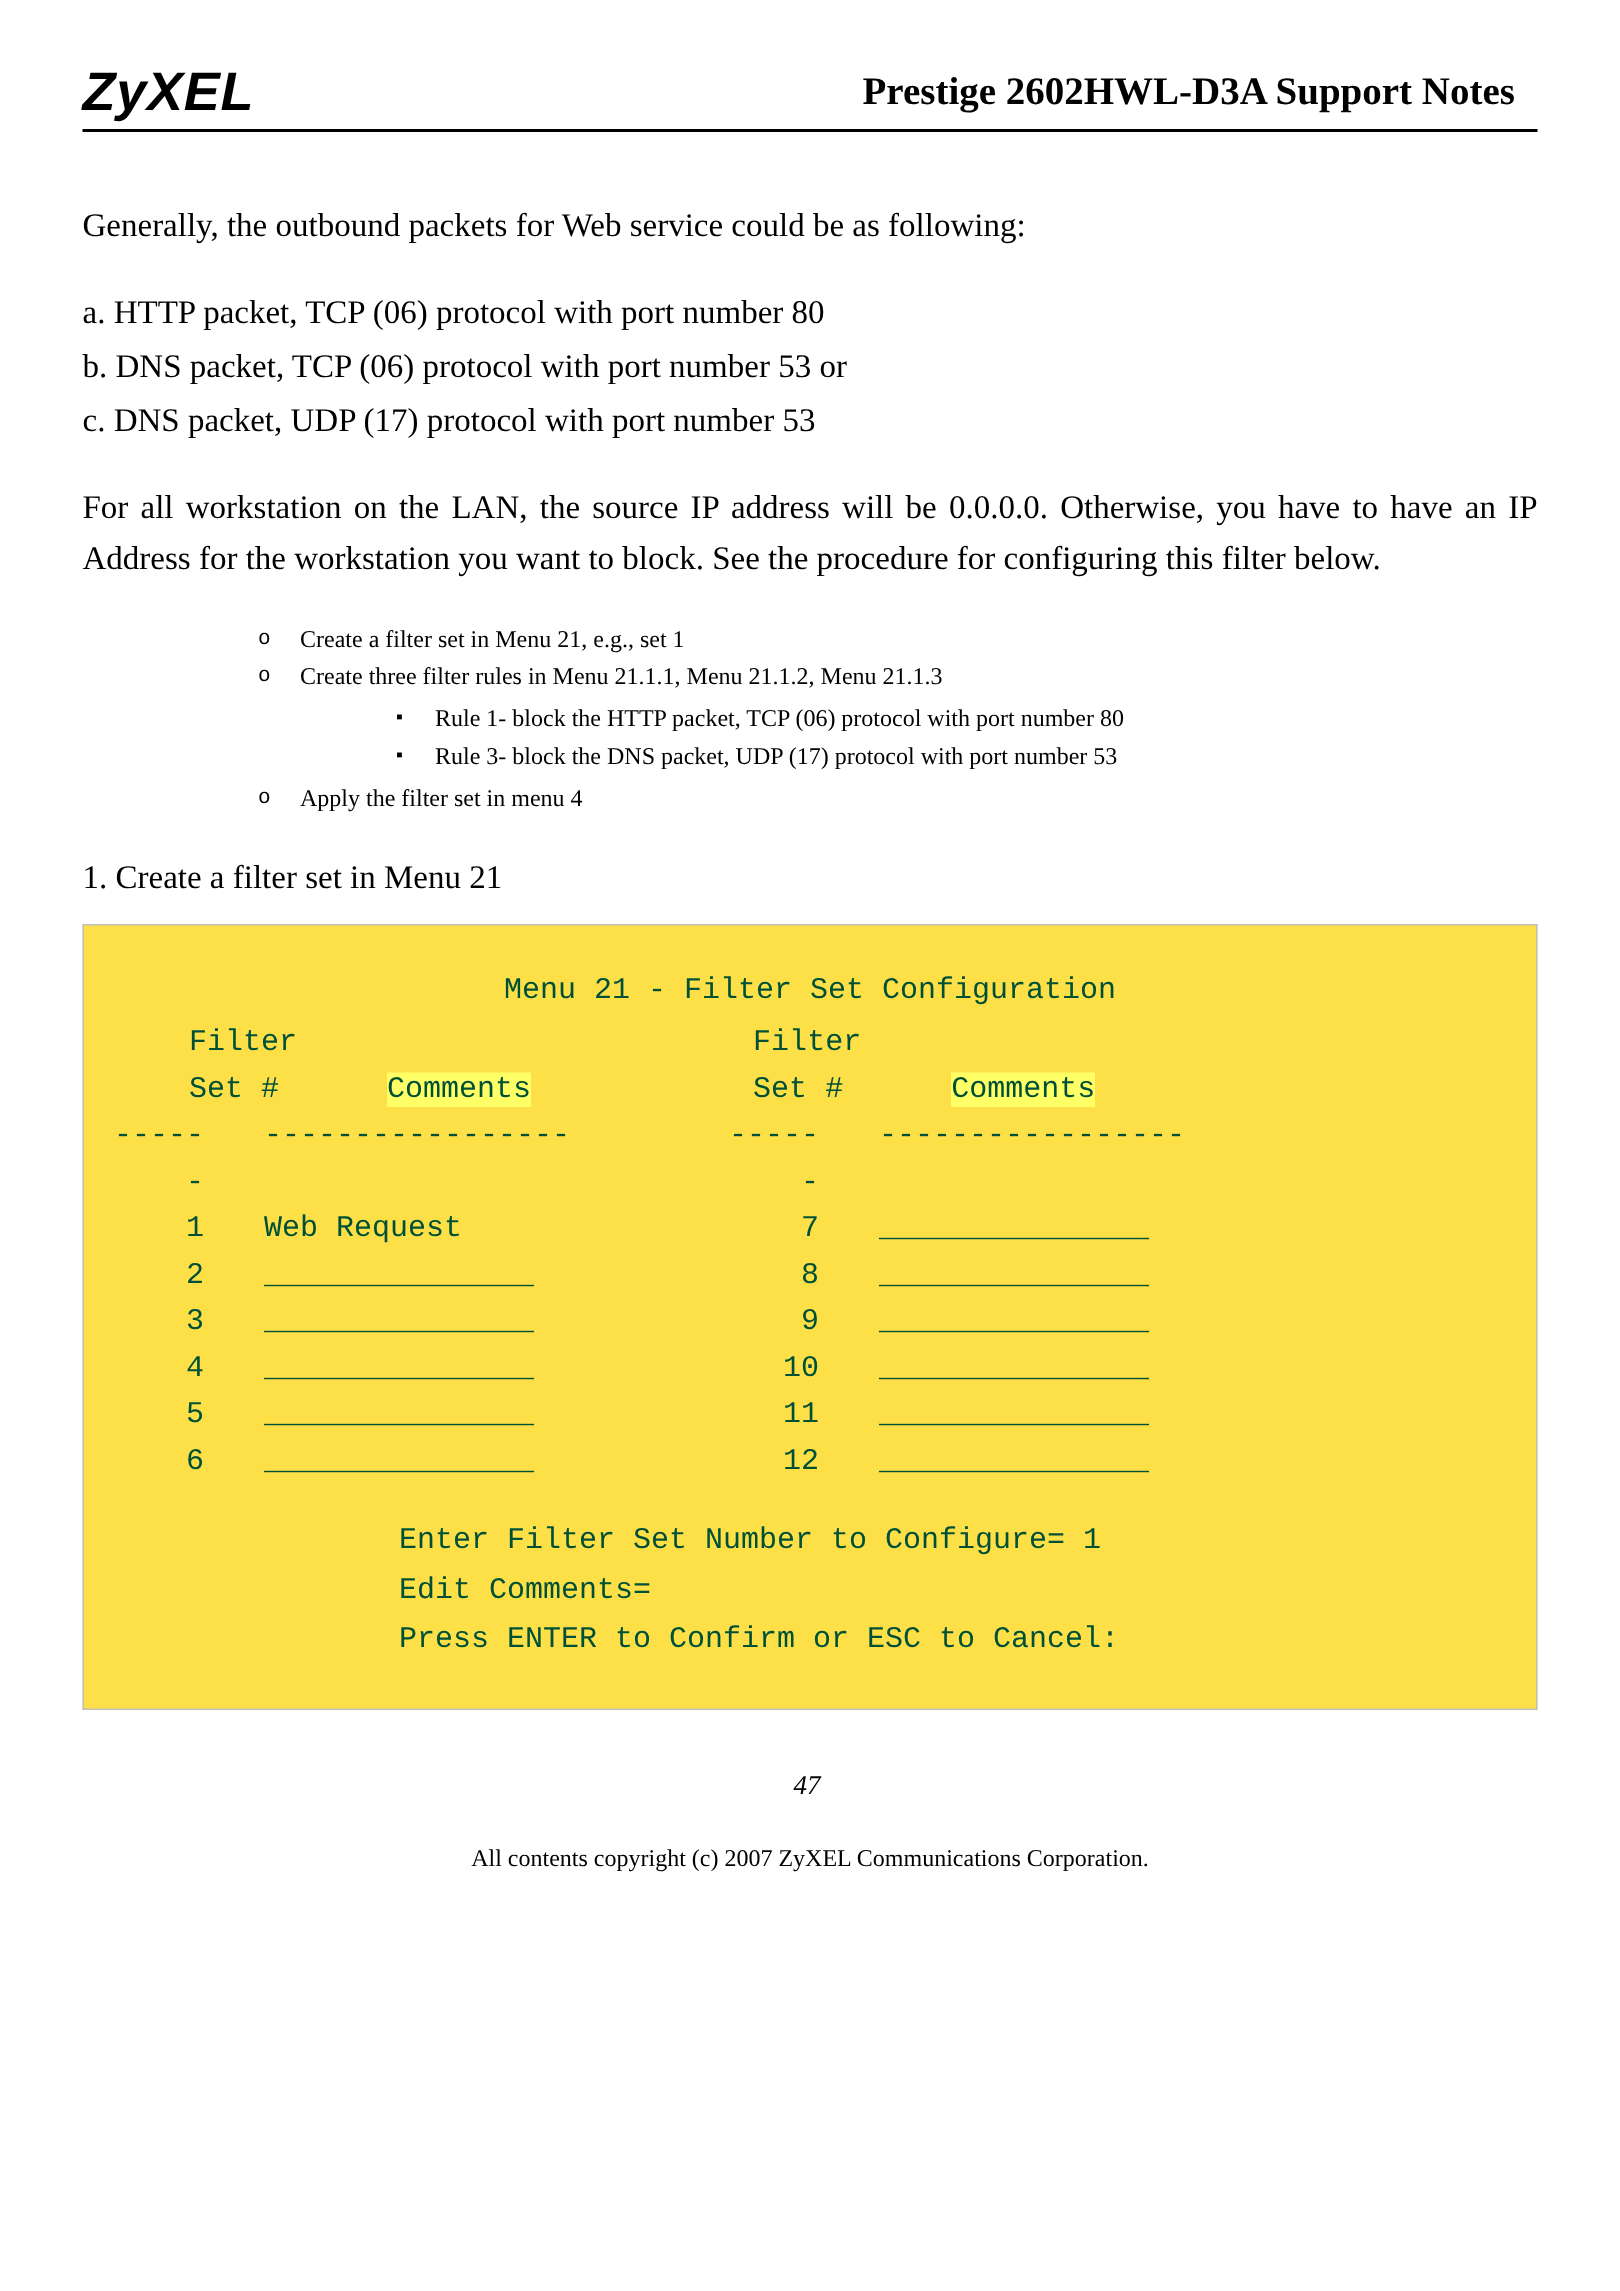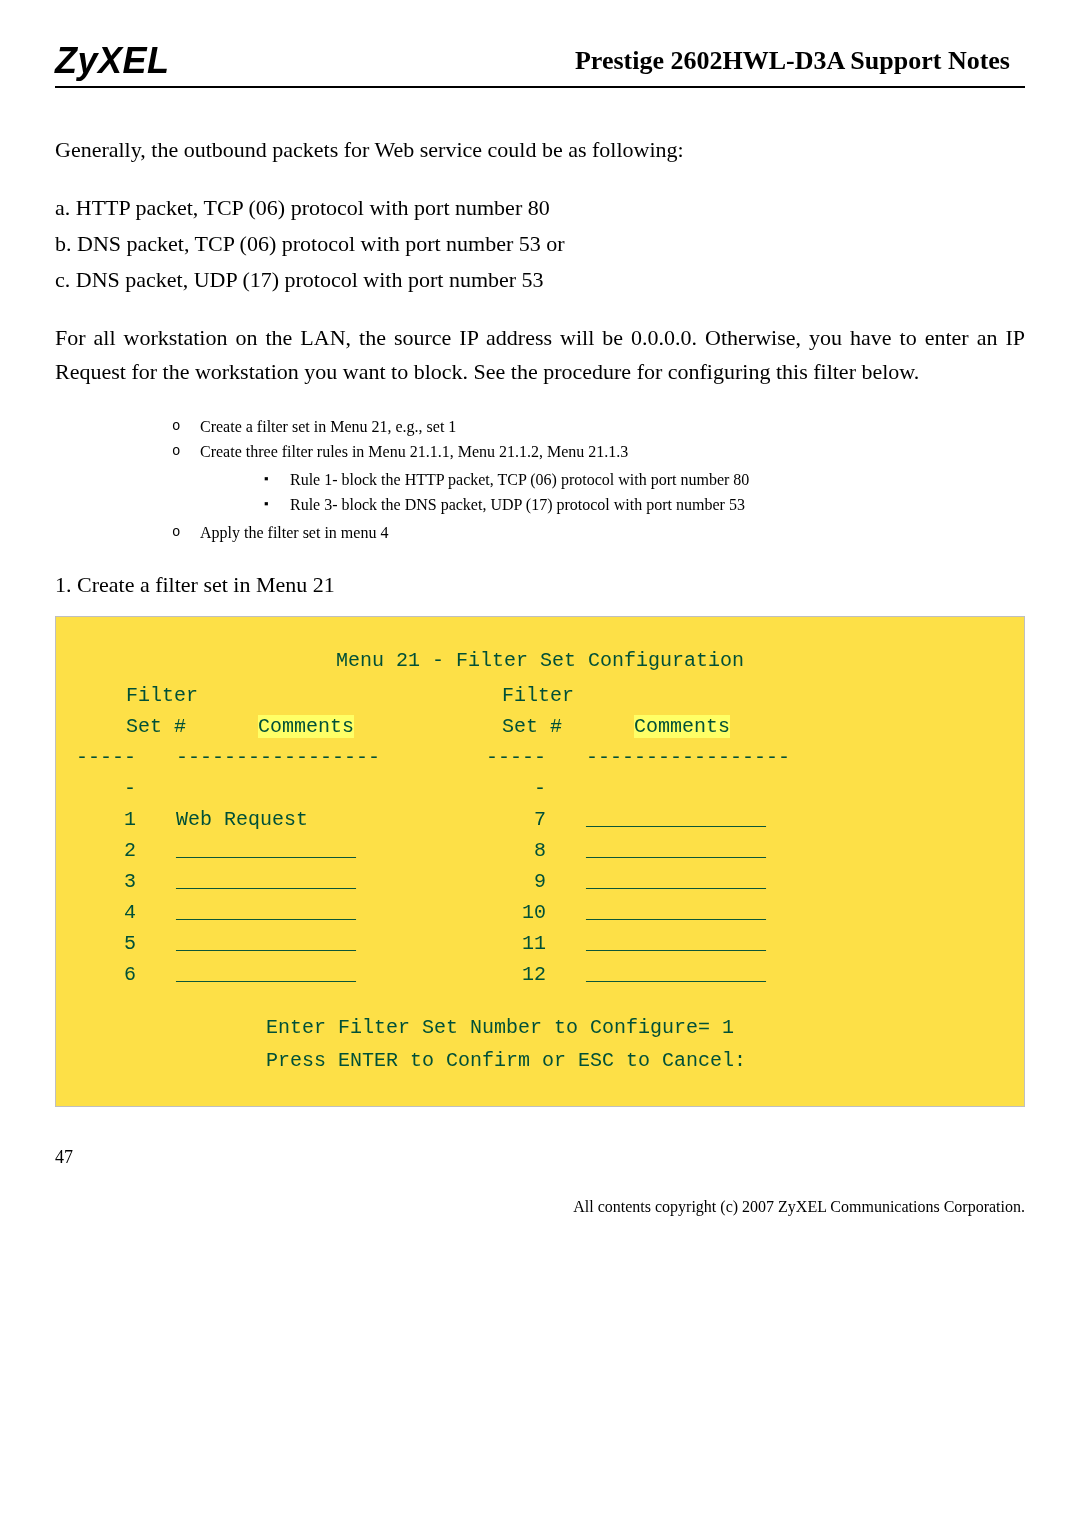--- a/index.html
+++ b/index.html
@@ -91,51 +91,52 @@
   .hl { background: #ffff66; }
   .term-row { display: flex; }
   .num-l { width: 110px; text-align: right; padding-right: 40px; }
   .cmt-l { width: 300px; }
   .num-r { width: 110px; text-align: right; padding-right: 40px; }
   .cmt-r { flex: 1; }
   .dash-row { display: flex; }
   .term-bottom { padding-left: 200px; margin-top: 22px; }
   .term-bottom div { margin-bottom: 2px; }
   .footer {
-    text-align: right;
+    text-align: center;
     font-size: 16px;
     font-family: "Times New Roman", serif;
     margin-top: 30px;
   }
   .page-num {
-    text-align: left;
+    text-align: center;
     font-size: 18px;
     margin-top: 8px;
     padding-right: 4px;
+    font-style: italic;
   }
 </style>
 </head>
 <body>
 
 <div class="header-row">
   <span class="logo">ZyXEL</span>
   <span class="doc-title">Prestige 2602HWL-D3A Support Notes</span>
 </div>
 
 <div class="body-text">
 
   <div class="para">Generally, the outbound packets for Web service could be as following:</div>
 
   <div class="para abc-list">
     <div>a. HTTP packet, TCP (06) protocol with port number 80</div>
     <div>b. DNS packet, TCP (06) protocol with port number 53 or</div>
     <div>c. DNS packet, UDP (17) protocol with port number 53</div>
   </div>
 
-  <div class="para justified">For all workstation on the LAN, the source IP address will be 0.0.0.0. Otherwise, you have to enter an IP Request for the workstation you want to block. See the procedure for configuring this filter below.</div>
+  <div class="para justified">For all workstation on the LAN, the source IP address will be 0.0.0.0. Otherwise, you have to have an IP Address for the workstation you want to block. See the procedure for configuring this filter below.</div>
 
   <ul class="outer">
     <li><span>Create a filter set in Menu 21, e.g., set 1</span></li>
     <li><span>Create three filter rules in Menu 21.1.1, Menu 21.1.2, Menu 21.1.3</span>
       <ul class="inner">
         <li><span>Rule 1- block the HTTP packet, TCP (06) protocol with port number 80</span></li>
         <li><span>Rule 3- block the DNS packet, UDP (17) protocol with port number 53</span></li>
       </ul>
     </li>
     <li><span>Apply the filter set in menu 4</span></li>
@@ -196,18 +197,19 @@
   </div>
   <div class="term-row">
     <div class="num-l">6</div>
     <div class="cmt-l">_______________</div>
     <div class="num-r">12</div>
     <div class="cmt-r">_______________</div>
   </div>
 
   <div class="term-bottom">
     <div>Enter Filter Set Number to Configure= 1</div>
+    <div>Edit Comments=</div>
     <div>Press ENTER to Confirm or ESC to Cancel:</div>
   </div>
 </div>
 
 <div class="page-num">47</div>
 <div class="footer">All contents copyright (c) 2007 ZyXEL Communications Corporation.</div>
 
 </body></html>

